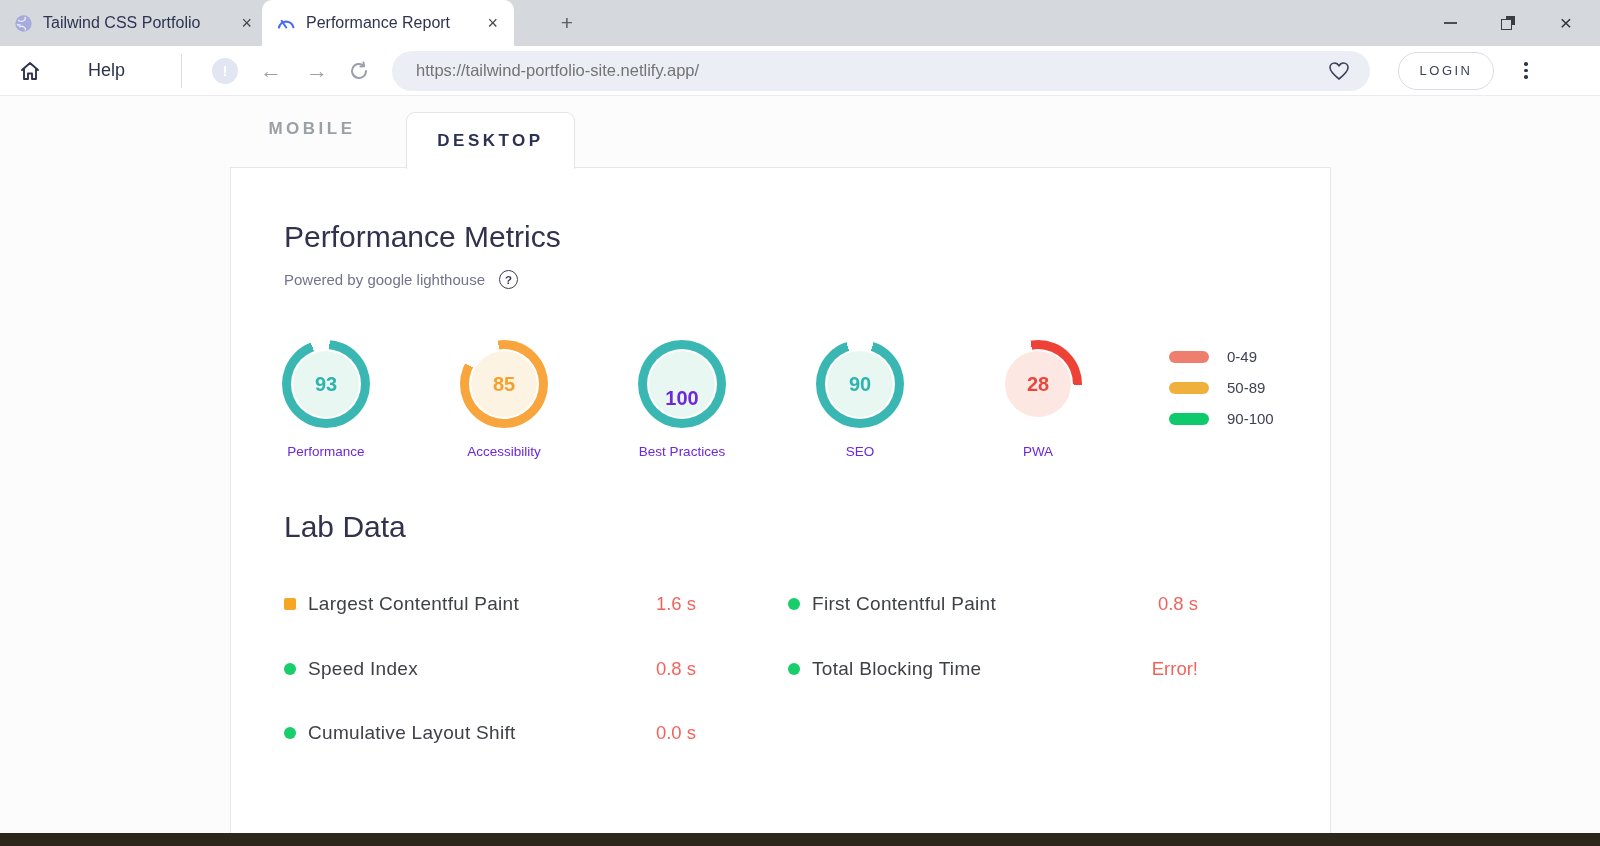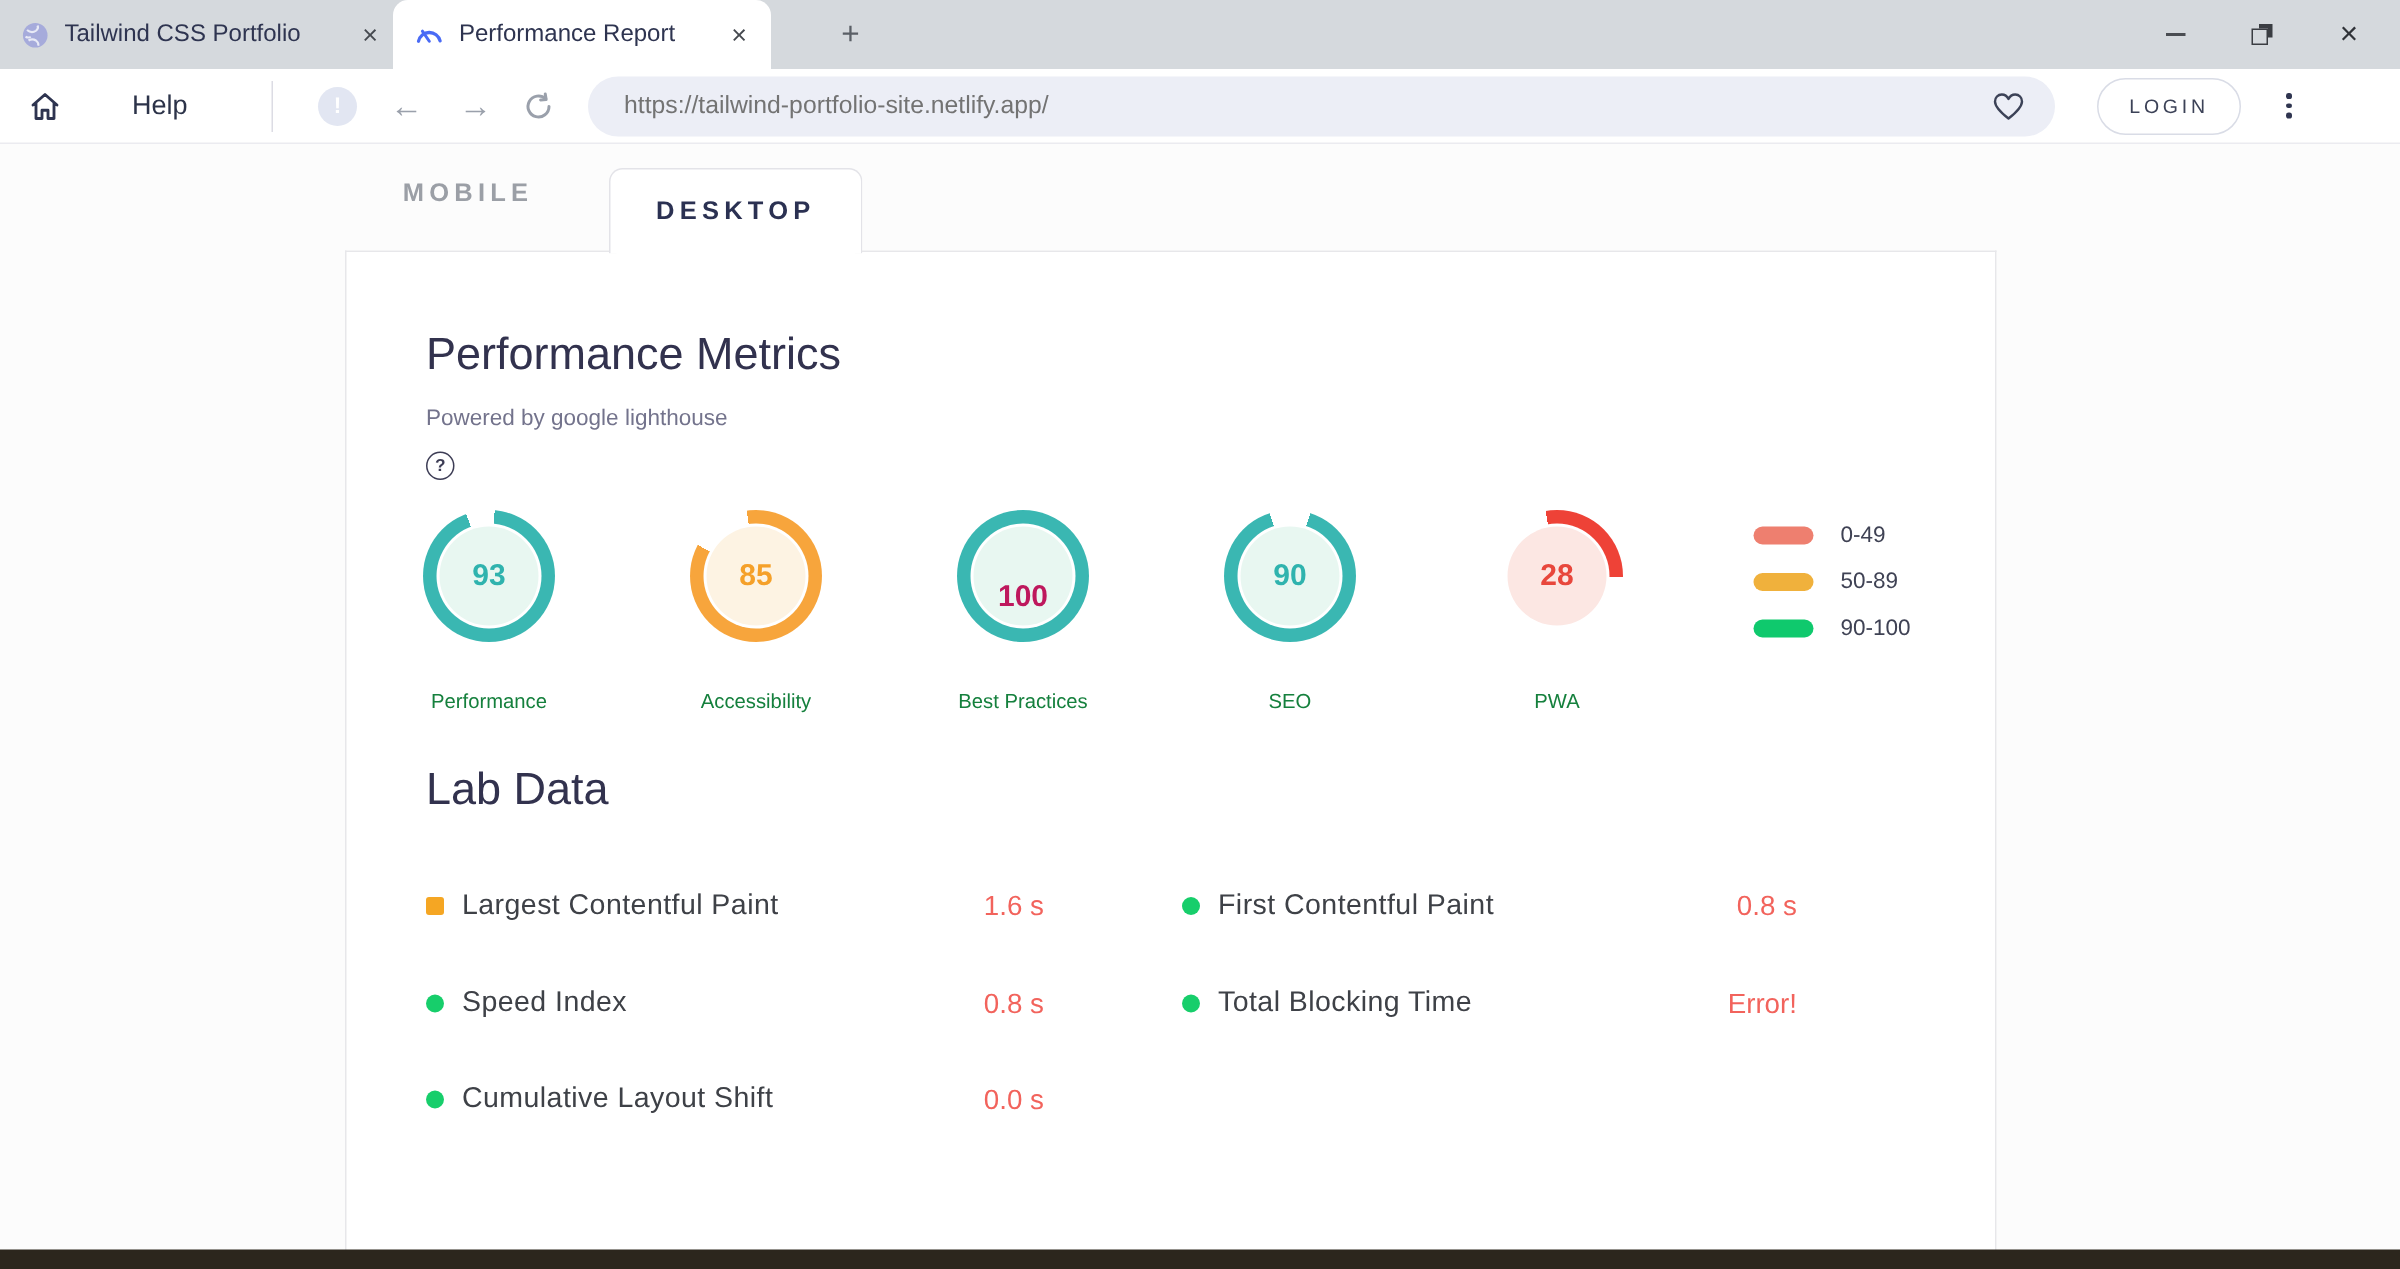--- a/index.html
+++ b/index.html
@@ -37,31 +37,31 @@
   .kebab { margin-left:22px; display:flex; flex-direction:column; gap:3px; align-items:center; width:20px; }
   .kebab i { width:3.5px; height:3.5px; border-radius:50%; background:#2f3550; }
 
   
   .page { position:absolute; left:0; top:97px; width:1600px; height:749px; background:#fcfcfc; }
   .view-tab-mobile { position:absolute; left:248px; top:22px; width:128px; text-align:center; font-size:17px; font-weight:600; letter-spacing:3.5px; color:#9b9fa6; }
   .view-tab-desktop { position:absolute; left:406px; top:15px; width:169px; height:57px; background:#ffffff; border:1px solid #e3e3e8; border-bottom:none; border-radius:9px 9px 0 0; z-index:3; display:flex; align-items:center; justify-content:center; font-size:17px; font-weight:600; letter-spacing:3.5px; color:#2b3152; }
   .card { position:absolute; left:230px; top:70px; width:1101px; height:679px; background:#ffffff; border:1px solid #e7e7ea; border-bottom:none; z-index:1; }
 
   .metrics-title { position:absolute; left:53px; top:52px; font-size:30px; font-weight:500; color:#32324e; }
-  .subtitle-row { position:absolute; left:53px; top:102px; display:flex; align-items:flex-start; gap:14px;flex-direction:column; }
+  .subtitle-row { position:absolute; left:53px; top:102px; display:flex; align-items:center; gap:14px; }
   .subtitle-text { font-size:15px; color:#73738c; }
   .q-circle { width:19px; height:19px; border-radius:50%; border:1.6px solid #3d3d55; color:#3d3d55; font-size:11.5px; font-weight:bold; display:flex; align-items:center; justify-content:center; }
 
   .gauge-row { position:absolute; left:40px; top:172px; display:flex; gap:68px; }
   .gauge { width:110px; display:flex; flex-direction:column; align-items:center; }
   .ring { width:88px; height:88px; border-radius:50%; position:relative; }
   .ring-inner { position:absolute; inset:9px; border-radius:50%; background:#ffffff; }
   .ring-fill { position:absolute; inset:2px; border-radius:50%; display:flex; align-items:center; justify-content:center; }
   .gauge-num { font-size:20px; font-weight:700; }
-  .gauge-label { margin-top:32px; font-size:13.5px; color:#15803d; white-space:nowrap; }
+  .gauge-label { margin-top:16px; font-size:13.5px; color:#6d28d9; white-space:nowrap; }
 
   .legend { position:absolute; left:938px; top:180px; display:flex; flex-direction:column; gap:14px; }
   .legend-row { display:flex; align-items:center; gap:18px; }
   .legend-pill { width:40px; height:12px; border-radius:6px; }
   .legend-label { font-size:15px; color:#3f4254; }
 
   .lab-title { position:absolute; left:53px; top:342px; font-size:30px; font-weight:500; color:#32324e; }
   .lab-grid { position:absolute; left:53px; top:404px; display:flex; gap:92px; }
   .lab-col { display:flex; flex-direction:column; }
   .lab-col-1 { width:412px; }
@@ -184,21 +184,21 @@
                 <span class="gauge-num" style="color: rgb(245, 160, 41);">85</span>
               </div>
             </div>
           </div>
           <div class="gauge-label">Accessibility</div>
         </div>
         <div class="gauge">
           <div class="ring" style="background: conic-gradient(rgb(58, 183, 178) 100%, transparent 0deg);">
             <div class="ring-inner">
               <div class="ring-fill" style="background: rgb(232, 247, 241);">
-                <span class="gauge-num" style="color: #be185d; margin-top: 28px;">100</span>
+                <span class="gauge-num" style="color: #6d28d9; margin-top: 28px;">100</span>
               </div>
             </div>
           </div>
           <div class="gauge-label">Best Practices</div>
         </div>
         <div class="gauge">
           <div class="ring" style="background: conic-gradient(from 18deg, rgb(58, 183, 178) 90%, transparent 0deg);">
             <div class="ring-inner">
               <div class="ring-fill" style="background: rgb(232, 247, 241);">
                 <span class="gauge-num" style="color: rgb(47, 179, 174);">90</span>

